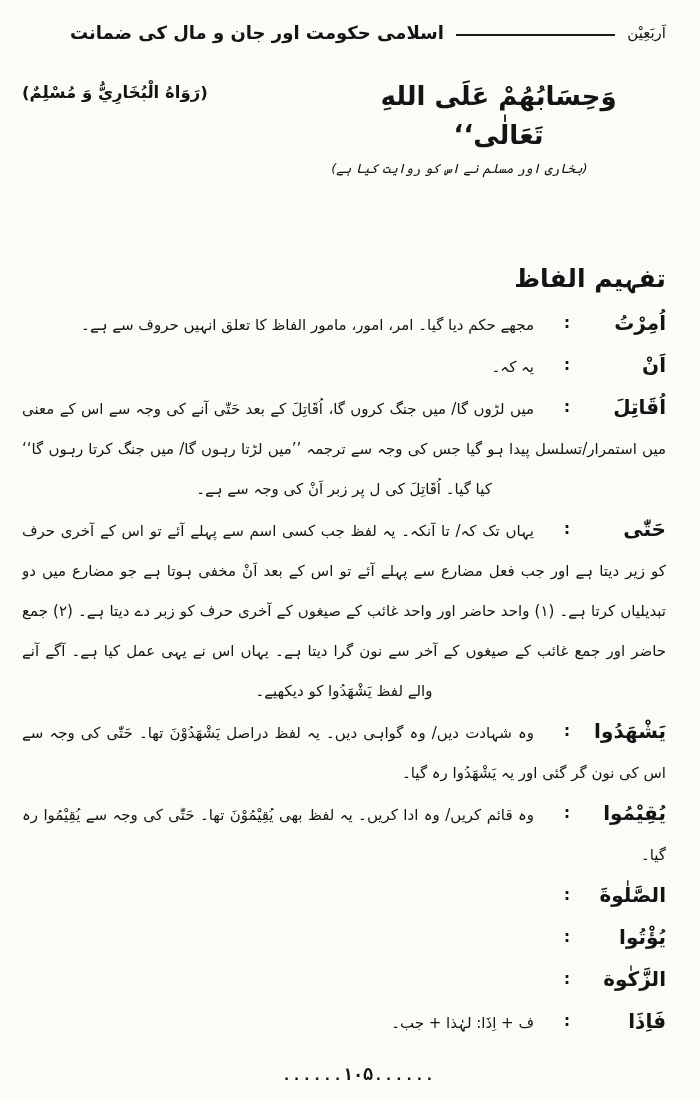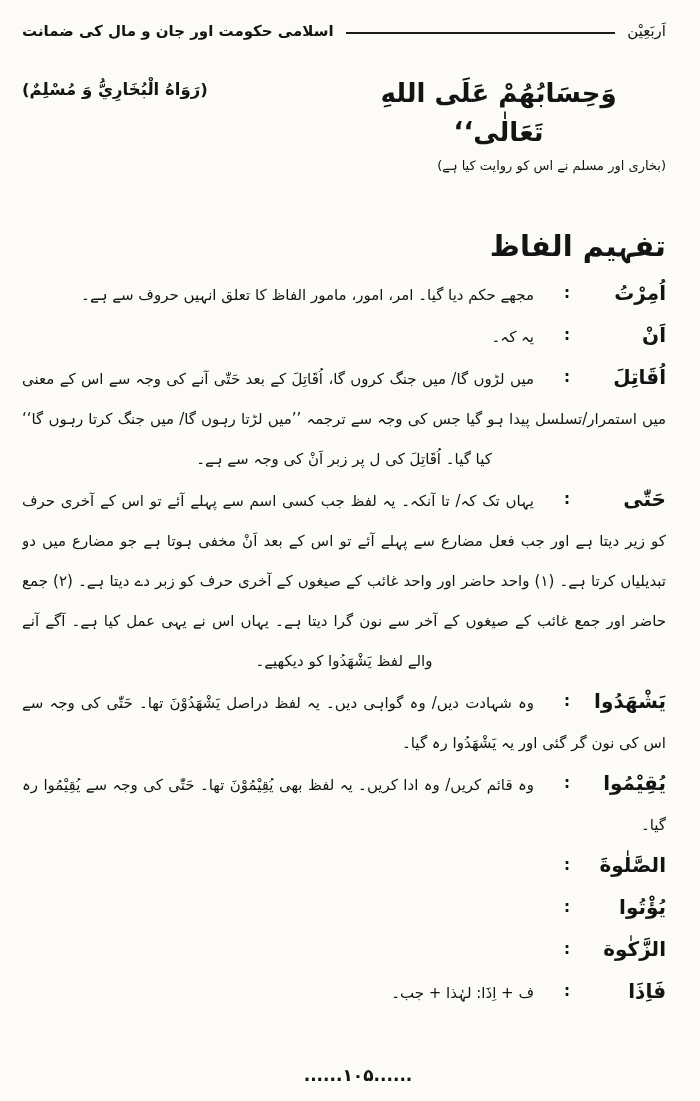--- a/index.html
+++ b/index.html
@@ -32,23 +32,24 @@
     font-weight: normal;
     white-space: nowrap;
   }
   .running-head .rule {
     flex: 1;
     border-top: 2px solid #1c1c1c;
     height: 0;
     margin-top: 4px;
   }
   .running-head .chapter-title {
-    font-size: 15px;
+    font-size: 18px;
     font-weight: bold;
     white-space: nowrap;
+    margin-left: 48px;
   }
 
   
   .hadith {
     display: grid;
     grid-template-columns: 52% 48%;
     margin-top: 22px;
   }
   .hadith .arabic-main {
     font-size: 26px;
@@ -65,28 +66,29 @@
     padding-top: 10px;
   }
   .hadith .arabic-ref {
     font-size: 16.5px;
     font-weight: bold;
     text-align: left;
     padding-top: 18px;
   }
   .hadith .urdu-ref {
     font-size: 13px;
-    text-align: right;
+    text-align: left;
     padding-top: 6px;
+    font-style: italic;
   }
 
   
   .section-heading {
-    margin-top: 56px;
-    font-size: 29px;
+    margin-top: 88px;
+    font-size: 25px;
     font-weight: bold;
     text-align: right;
   }
 
   .glossary {
     margin-top: 10px;
     height: 735px;
     overflow: hidden;
   }
   .entry {
@@ -119,20 +121,21 @@
   
   .page-number {
     position: absolute;
     bottom: 16px;
     left: 16px;
     right: 0;
     text-align: center;
     font-size: 17px;
     font-weight: bold;
     letter-spacing: 1px;
+    font-family: Liberation Mono, monospace;
   }
 </style>
 </head>
 <body>
 
 <div class="page">
 
   <div class="running-head">
     <span class="book-title">اَربَعِيْن</span>
     <span class="rule"></span>

